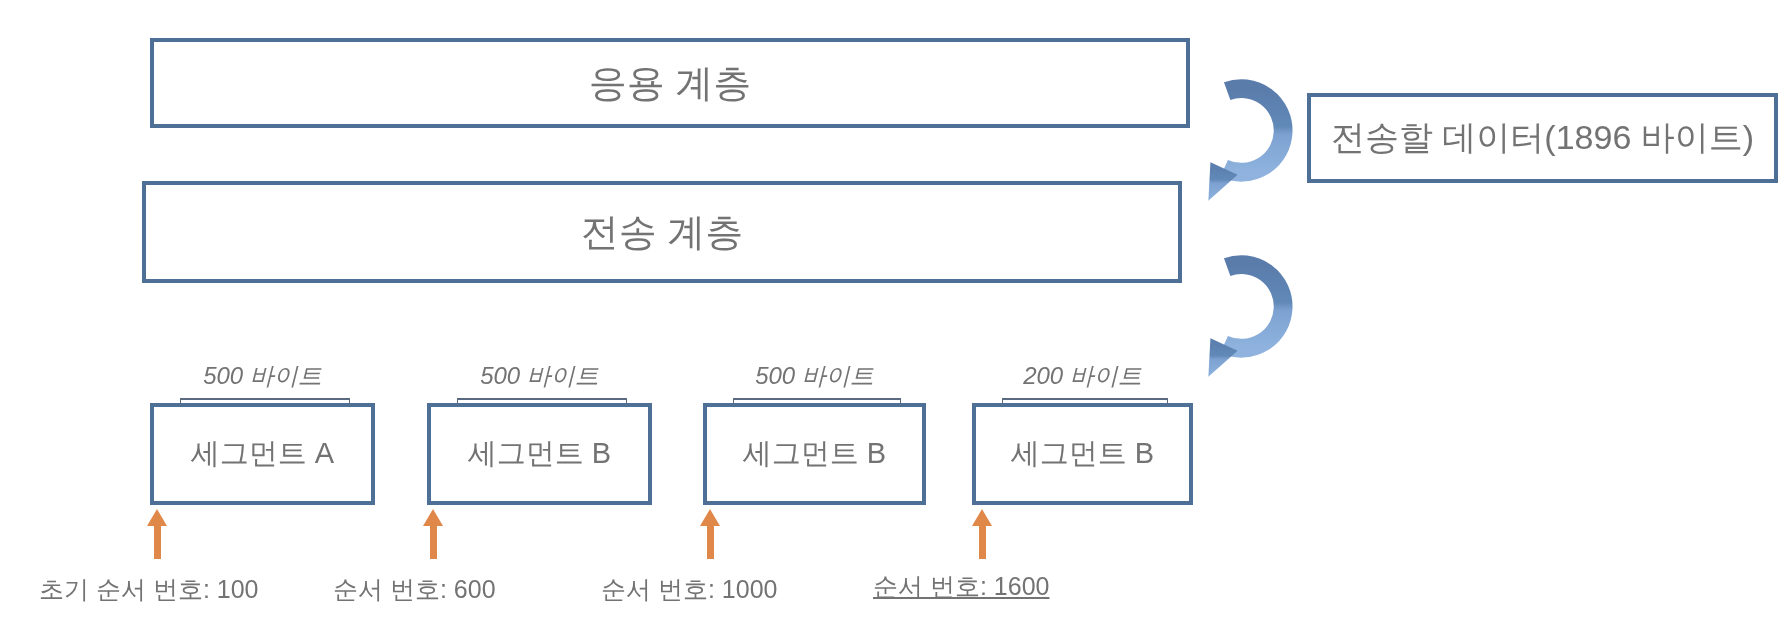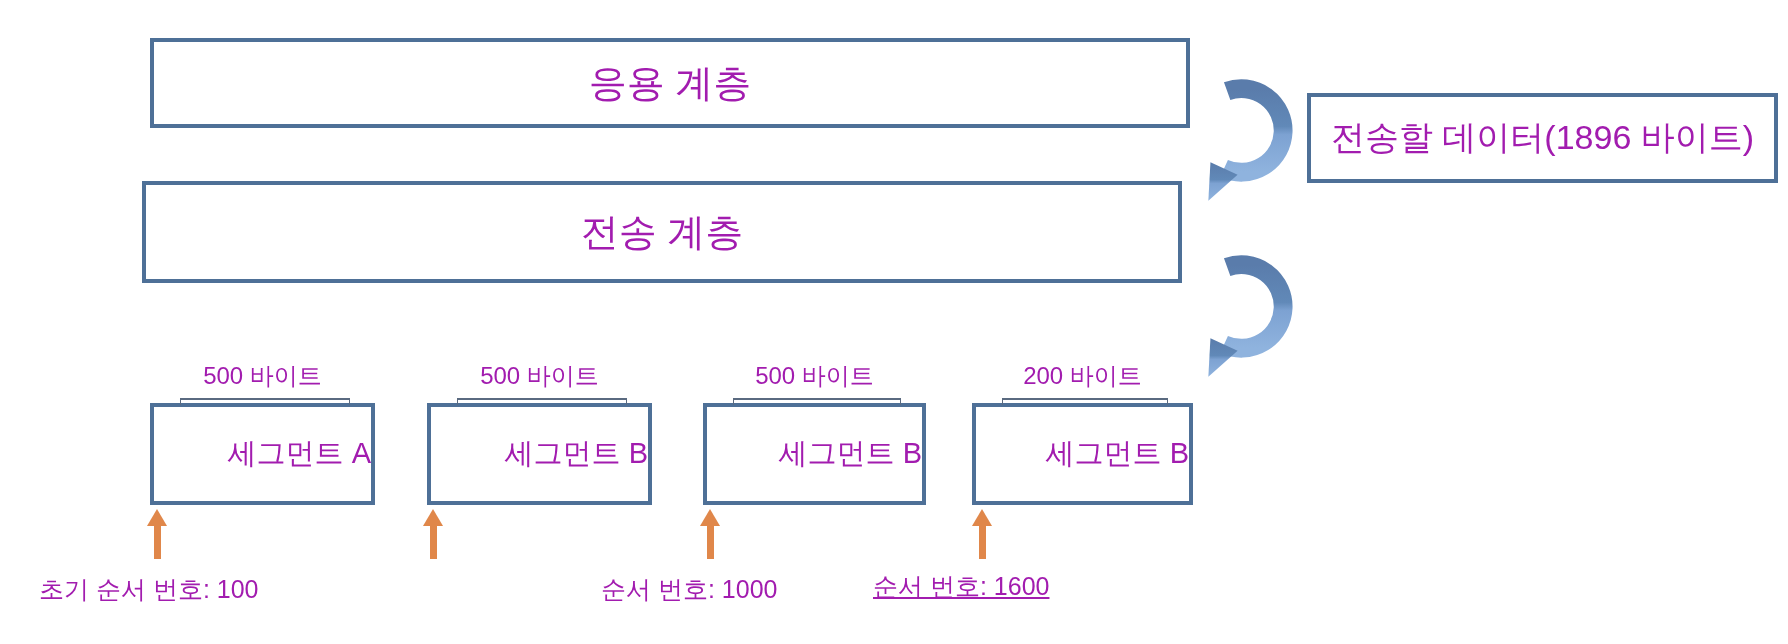--- a/index.html
+++ b/index.html
@@ -1,52 +1,52 @@
 <!DOCTYPE html>
 <html><head>
 <meta charset="utf-8">
 <style>
   html,body { margin:0; padding:0; background:#fff; }
   .canvas {
     position:relative; width:1788px; height:644px;
     background:#ffffff; overflow:hidden;
     font-family:"Liberation Sans","DejaVu Sans",sans-serif;
-    color:#a21caf;
+    color:#737373;
   }
   .box {
     position:absolute; box-sizing:border-box;
     border:4px solid #4e7097; background:#fff;
     display:flex; align-items:center; justify-content:center;
     text-align:center; white-space:nowrap;
   }
   .layer-title { font-size:38px; }
   #app-layer   { left:150px; top:38px;  width:1040px; height:90px;  }
   #trans-layer { left:142px; top:181px; width:1040px; height:102px; }
   #data-note   { left:1307px; top:93px; width:471px; height:90px; font-size:34px; }
 
   .segment {
     position:absolute; top:403px; height:102px; box-sizing:border-box;
     border:4px solid #4e7097; background:#fff;
-    display:flex; align-items:center; justify-content:flex-end;
+    display:flex; align-items:center; justify-content:center;
     font-size:29px; white-space:nowrap;
   }
   .seg0 { left:150px; width:225px; }
   .seg1 { left:427px; width:225px; }
   .seg2 { left:703px; width:223px; }
   .seg3 { left:972px; width:221px; }
 
   .bracket {
     position:absolute; top:-9px; left:26px; right:21px; height:5px;
     border-top:2px solid #5a6a80;
     border-left:1px solid #5a6a80; border-right:1px solid #5a6a80;
   }
 
   .size-label {
     position:absolute; top:360px; height:30px;
-    font-size:24px; text-align:center; white-space:nowrap;
+    font-size:24px; text-align:center; white-space:nowrap;font-style:italic;
   }
   .sz0 { left:150px; width:225px; }
   .sz1 { left:427px; width:225px; }
   .sz2 { left:703px; width:223px; }
   .sz3 { left:972px; width:221px; }
 
   .up-arrow { position:absolute; top:509px; width:20px; height:52px; }
   .up-arrow .head {
     width:0; height:0; margin:0 auto;
     border-left:10px solid transparent; border-right:10px solid transparent;
@@ -131,16 +131,17 @@
   <div class="up-arrow ua2">
       <div class="head"></div>
       <div class="stem"></div>
     </div>
   <div class="up-arrow ua3">
       <div class="head"></div>
       <div class="stem"></div>
     </div>
 
   <div class="seq-label sq0">초기 순서 번호: 100</div>
+  <div class="seq-label sq1">순서 번호: 600</div>
   <div class="seq-label sq2">순서 번호: 1000</div>
   <div class="seq-label sq3">순서 번호: 1600</div>
 
 </div>
 
 </body></html>

